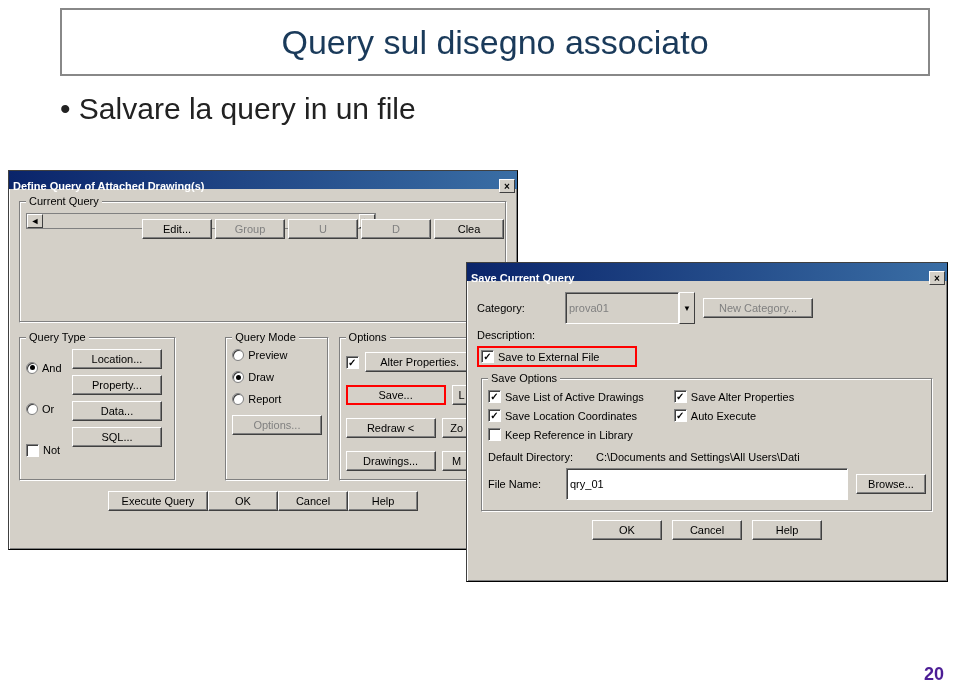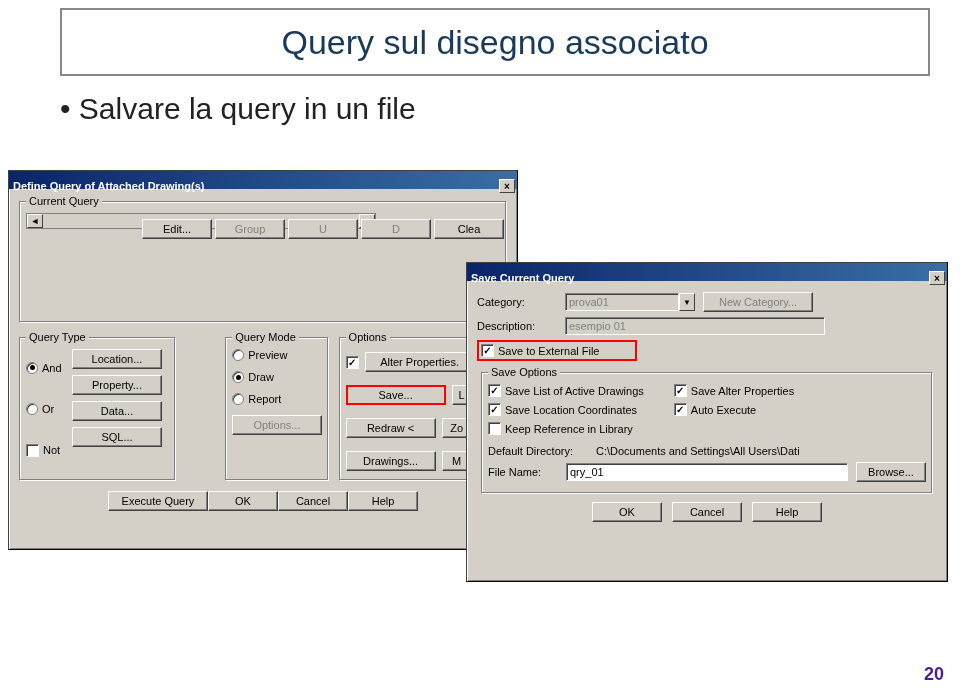--- a/index.html
+++ b/index.html
@@ -108,21 +108,21 @@
     padding: 0 6px;
   }
   .btn.disabled { color: #808080; }
   .hlred { border: 2px solid #f00 !important; box-shadow: none; }
   .input {
     background: #fff;
     border: 1px solid #808080;
     border-right-color: #fff;
     border-bottom-color: #fff;
     box-shadow: inset 1px 1px 0 #404040;
-    height: 18px;
+    height: 32px;
     padding: 0 3px;
     font-size: 11px;
     display: flex;
     align-items: center;
   }
   .input.disabled { background: #d4d0c8; color: #808080; }
   .chk, .rad {
     display: inline-flex;
     align-items: center;
     gap: 4px;
@@ -342,23 +342,20 @@
             <span>prova01</span>
           </div>
         <div class="cbtn">▼</div>
       </div>
       <span class="btn disabled" style="min-width:110px;">New Category...</span>
     </div>
 
 
     <div class="frow">
       <span class="lbl">Description:</span>
-      <div class="input disabled" style="width:260px;">
-          <span>esempio 01</span>
-        </div>
     </div>
 
     <div class="frow hlred" style="padding:2px; width:160px; margin-left:0;">
       <label class="chk">
         <span class="chkbox">✓</span>
         <span>Save to External File</span>
       </label>
     </div>
 
     <fieldset class="grp">

